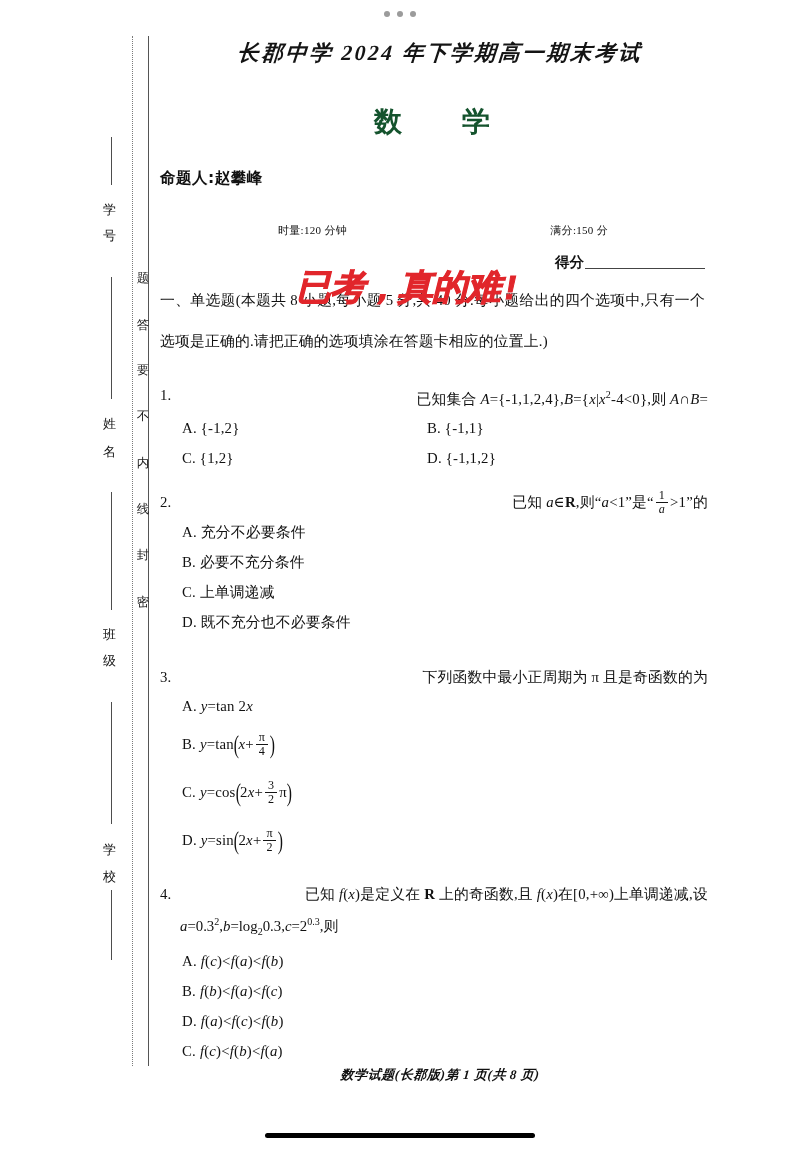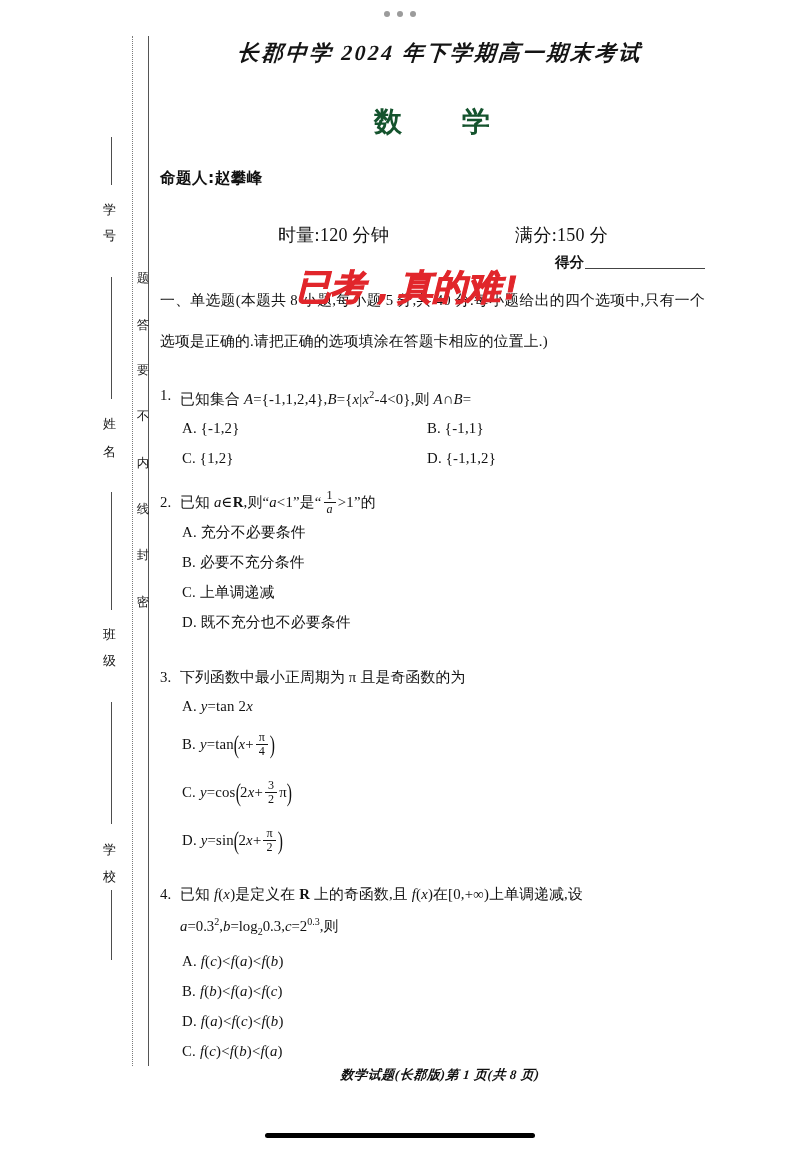--- a/index.html
+++ b/index.html
@@ -163,21 +163,21 @@
     font-family: "DejaVu Sans", "Liberation Sans", sans-serif;
   }
 
   #meta-row {
     position: absolute;
     top: 205px;
     left: 118px;
     width: 330px;
     display: flex;
     justify-content: space-between;
-    font-size: 18px;
+    font-size: 11px;
     letter-spacing: 0.3px;
   }
 
   #score-box {
     position: absolute;
     top: 235px;
     left: 395px;
     display: flex;
     align-items: flex-end;
     gap: 1px;
@@ -236,20 +236,21 @@
     line-height: 28px;
     letter-spacing: 0.2px;
   }
   .q-num {
     width: 20px;
     flex: 0 0 20px;
     text-align: left;
   }
   .q-text {
     flex: 1 1 auto;
+    text-align: right;
   }
   .q-stem-2 {
     padding-left: 20px;
     font-size: 14.8px;
     line-height: 28px;
   }
 
   .opts-grid {
     display: grid;
     grid-template-columns: 245px 245px;

